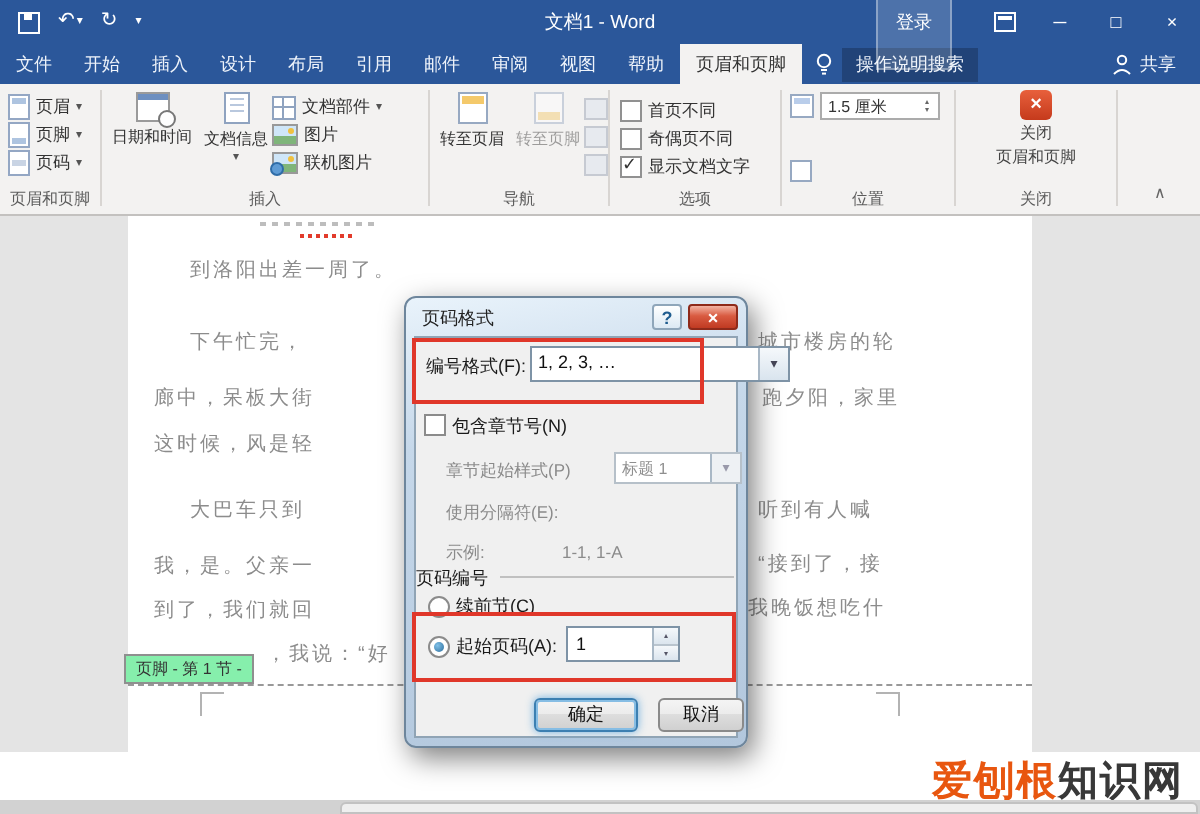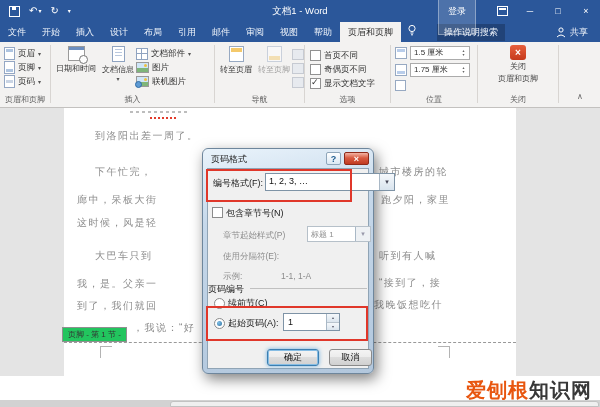--- a/index.html
+++ b/index.html
@@ -15,21 +15,21 @@
   .wtitle{position:absolute;left:0;right:0;text-align:center;font-size:9.5px;color:#fff;pointer-events:none}
   .trc{margin-left:auto;display:flex;align-items:center;height:100%;position:relative;z-index:2}
   .signin{font-size:9px;background:rgba(255,255,255,.16);border:1px solid rgba(255,255,255,.35);padding:16px 9px;margin-right:12px}
   .wbtn{width:28px;height:100%;display:flex;align-items:center;justify-content:center;font-size:9px}
   .irdo{width:9px;height:8px;border:1px solid #fff;display:inline-block;position:relative}
   .irdo::before{content:"";position:absolute;left:1px;right:1px;top:1px;height:2px;background:#fff}
   
   .tabrow{position:absolute;left:0;top:22px;width:600px;height:20px;background:#2b579a;display:flex;align-items:center;color:#eef3fa;font-size:9px}
   .tab{padding:0 8px;height:100%;display:flex;align-items:center;white-space:nowrap}
   .tab.active{background:#f3f2f1;color:#333}
-  .tellme{display:flex;align-items:flex-start;gap:20px;margin-left:6px}
+  .tellme{display:flex;align-items:center;gap:4px;margin-left:6px}
   .searchbox{background:rgba(0,0,0,.22);padding:2px 7px;font-size:9px;white-space:nowrap}
   .share{margin-left:auto;margin-right:12px;display:flex;align-items:center;gap:4px;white-space:nowrap}
   
   .ribbon{position:absolute;left:0;top:42px;width:600px;height:66px;background:#f3f2f1;border-bottom:1px solid #c3c1bf;box-sizing:border-box}
   .rgroup{position:absolute;top:0;height:65px}
   .glabel{position:absolute;bottom:2px;left:0;right:0;text-align:center;font-size:8px;color:#5c5c5c;white-space:nowrap}
   .vsep{position:absolute;top:3px;height:58px;width:1px;background:#d8d5d2}
   .rrow{position:absolute;display:flex;align-items:center;gap:3px;height:13px;font-size:8.5px;color:#333;white-space:nowrap}
   .dd{font-size:6px;color:#555}
   .bigbtn{position:absolute;display:flex;flex-direction:column;align-items:center;gap:2px;font-size:8px;color:#333;text-align:center;white-space:nowrap}
@@ -52,35 +52,35 @@
   .igoto::before{content:"";position:absolute;left:1px;right:1px;height:4px;background:#f4c96b}
   .igoto.top::before{top:1px}.igoto.bot::before{bottom:1px}
   .inav{width:10px;height:9px;display:inline-block;border:1px solid #9aa4b4;background:#dde4ee;opacity:.5}
   .cbx{width:9px;height:9px;border:1px solid #919191;background:#fff;display:inline-block;position:relative;flex:none}
   .cbx i{position:absolute;top:-2px;left:0;font-size:9px;color:#333;font-style:normal;line-height:10px}
   .posrow{position:absolute;left:3px;display:flex;align-items:center;gap:3px}
   .ipos{width:10px;height:10px;display:inline-block;border:1px solid #97a9c2;background:#fff;position:relative;flex:none}
   .ipos::before{content:"";position:absolute;left:1px;right:1px;height:3px;background:#b9cdea}
   .ipos.top::before{top:1px}.ipos.bot::before{bottom:1px}
   .itab{width:9px;height:9px;display:inline-block;border:1px solid #97a9c2;background:#fff}
-  .posfield{width:60px;height:14px;border:1px solid #ababab;background:#fff;font-size:8px;color:#333;display:flex;align-items:flex-start;padding-left:3px;position:relative;box-sizing:border-box}
+  .posfield{width:60px;height:14px;border:1px solid #ababab;background:#fff;font-size:8px;color:#333;display:flex;align-items:center;padding-left:3px;position:relative;box-sizing:border-box}
   .spin{position:absolute;right:1px;top:0;bottom:0;width:9px;display:flex;flex-direction:column;align-items:center;justify-content:center;font-size:4px;color:#666;line-height:4px}
   .spin i{font-style:normal}
   .closebtn{position:absolute;left:11px;top:3px;width:56px;display:flex;flex-direction:column;align-items:center;gap:1px;font-size:8px;color:#444;white-space:nowrap}
   .icon-closex{width:16px;height:15px;border-radius:3px;background:linear-gradient(#e8603c,#c53a1c);color:#fff;display:flex;align-items:center;justify-content:center;font-size:10px;font-weight:bold}
   .collapse{position:absolute;left:577px;top:50px;font-size:8px;color:#666}
   
   .page{position:absolute;left:64px;top:108px;width:452px;height:268px;background:#fff}
   .whitestrip{position:absolute;left:0;top:376px;width:600px;height:24px;background:#fff}
   .bottombar{position:absolute;left:0;top:400px;width:600px;height:7px;background:#d2d2d2}
   .bottombox{position:absolute;left:170px;top:401px;width:429px;height:6px;background:#efefef;border:1px solid #c2c2c2;border-radius:3px 3px 0 0;box-sizing:border-box}
   .dline{position:absolute;font-size:10px;letter-spacing:1.5px;color:#8c8c8c;white-space:nowrap;line-height:11px}
   .topclip{position:absolute;left:130px;top:111px;width:58px;height:2px;background:repeating-linear-gradient(90deg,#bdbdbd 0 3px,transparent 3px 6px)}
   .squiggle{position:absolute;left:150px;top:117px;width:27px;height:2px;background:repeating-linear-gradient(90deg,#e23b2b 0 2px,transparent 2px 4px)}
-  .footer-tag{position:absolute;left:62px;top:327px;height:13px;line-height:13px;padding:0 5px;background:#22c55e;border:1px solid #8f8f8f;font-size:8px;color:#333;white-space:nowrap}
+  .footer-tag{position:absolute;left:62px;top:327px;height:13px;line-height:13px;padding:0 5px;background:#86efac;border:1px solid #8f8f8f;font-size:8px;color:#333;white-space:nowrap}
   .dashline{position:absolute;left:64px;top:342px;width:452px;height:0;border-top:1px dashed #999}
   .cornerL{position:absolute;left:100px;top:346px;width:11px;height:11px;border-left:1px solid #b3b3b3;border-top:1px solid #b3b3b3}
   .cornerR{position:absolute;left:438px;top:346px;width:11px;height:11px;border-right:1px solid #b3b3b3;border-top:1px solid #b3b3b3}
   .watermark{position:absolute;left:466px;top:377px;font-size:20px;font-weight:bold;letter-spacing:1px;white-space:nowrap;
              text-shadow:-1px -1px 0 #fff,1px -1px 0 #fff,-1px 1px 0 #fff,1px 1px 0 #fff}
   .wm1{color:#e8560f}.wm2{color:#383838}
   
   .dialog{position:absolute;left:202px;top:148px;width:172px;height:226px;border-radius:6px;z-index:10;
           background:linear-gradient(170deg,#e9f3fb,#c6d8ea 30%,#b2c7dd);border:1px solid #6e869c;
           box-shadow:3px 5px 14px rgba(0,0,0,.5);box-sizing:border-box}
@@ -259,30 +259,20 @@
     <div class="posrow" style="top:4px">
       <span class="ipos top"></span>
       <span class="posfield">
           <span>1.5 厘米</span>
           <span class="spin">
             <i>▴</i>
             <i>▾</i>
           </span>
         </span>
     </div>
-    <div class="posrow" style="top:21px">
-      <span class="ipos bot"></span>
-      <span class="posfield">
-          <span>1.75 厘米</span>
-          <span class="spin">
-            <i>▴</i>
-            <i>▾</i>
-          </span>
-        </span>
-    </div>
     <div class="posrow" style="top:38px">
         <span class="itab"></span>
       </div>
     <div class="glabel">位置</div>
   </div>
   <div class="vsep" style="left:477px"></div>
 
   <div class="rgroup" style="left:479px;width:78px">
     <div class="closebtn">
       <span class="icon-closex">

